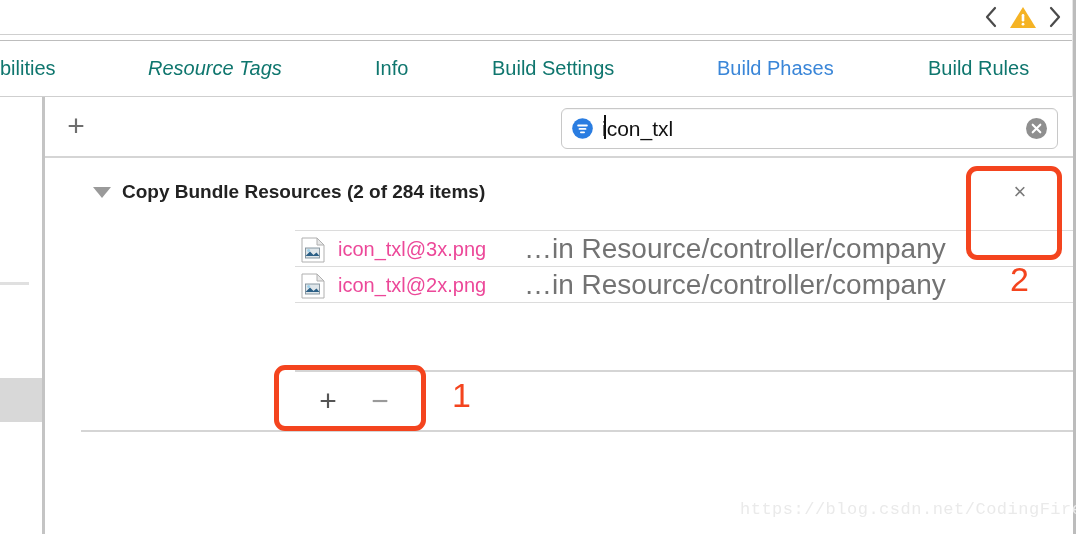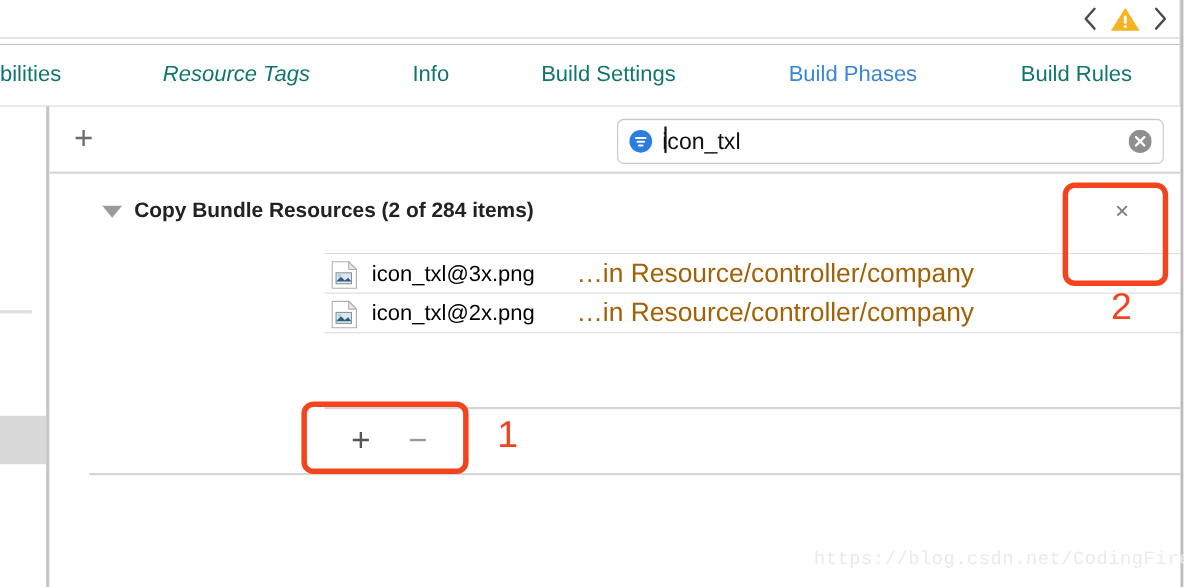--- a/index.html
+++ b/index.html
@@ -83,25 +83,25 @@
     text-align:center;line-height:28px;font-size:22px;color:#7a7a7a;cursor:default;
   }
 
   
   #filelist{position:absolute;left:0;top:133px;width:1028px;}
   .row-rule{position:absolute;left:250px;width:778px;height:1px;background:#dcdcdc;}
   .filerow{position:absolute;left:250px;width:778px;height:36px;}
   .fileicon{position:absolute;left:6px;top:6px;width:24px;height:26px;}
   .filename{
     position:absolute;left:43px;top:0;height:36px;line-height:36px;
-    font-size:20px;color:#000000;white-space:nowrap;text-align:right;
+    font-size:20px;color:#ec4899;white-space:nowrap;text-align:right;
   }
   .filepath{
     position:absolute;top:0;height:36px;line-height:36px;
-    font-size:24px;color:#a16207;white-space:nowrap;
+    font-size:28px;color:#737373;white-space:nowrap;
   }
 
   
   #footer-rule-a{position:absolute;left:250px;top:273px;width:778px;height:2px;background:#d5d5d5;}
   #footer-rule-b{position:absolute;left:36px;top:333px;width:992px;height:2px;background:#d5d5d5;}
   #plusminus{position:absolute;left:240px;top:282px;width:130px;height:44px;}
   #btn-add{
     position:absolute;left:26px;top:2px;width:34px;height:40px;
     text-align:center;line-height:40px;font-size:30px;color:#555;cursor:default;
   }

